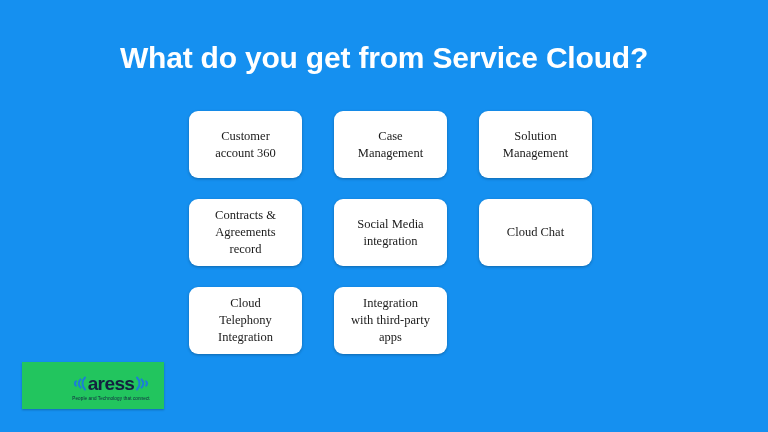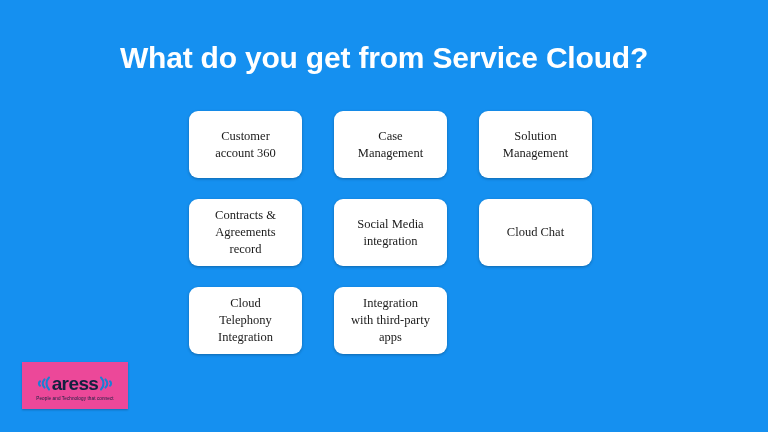--- a/index.html
+++ b/index.html
@@ -60,26 +60,27 @@
     line-height: 1.35;
     font-weight: normal;
     font-family: Liberation Serif, serif;
   }
   .logo-card {
     position: absolute;
     left: 22px;
     top: 362px;
     width: 106px;
     height: 47px;
-    background: #ec4899;
+    background: #22c55e;
     box-shadow: 0 1px 2px rgba(0,0,0,0.25);
     display: flex;
     flex-direction: column;
     align-items: center;
     justify-content: center;
+    padding-left: 36px;
   }
   .logo-mark {
     display: flex;
     align-items: center;
     justify-content: center;
     height: 21px;
     margin-top: 2px;
   }
   .logo-word {
     font-size: 19px;

